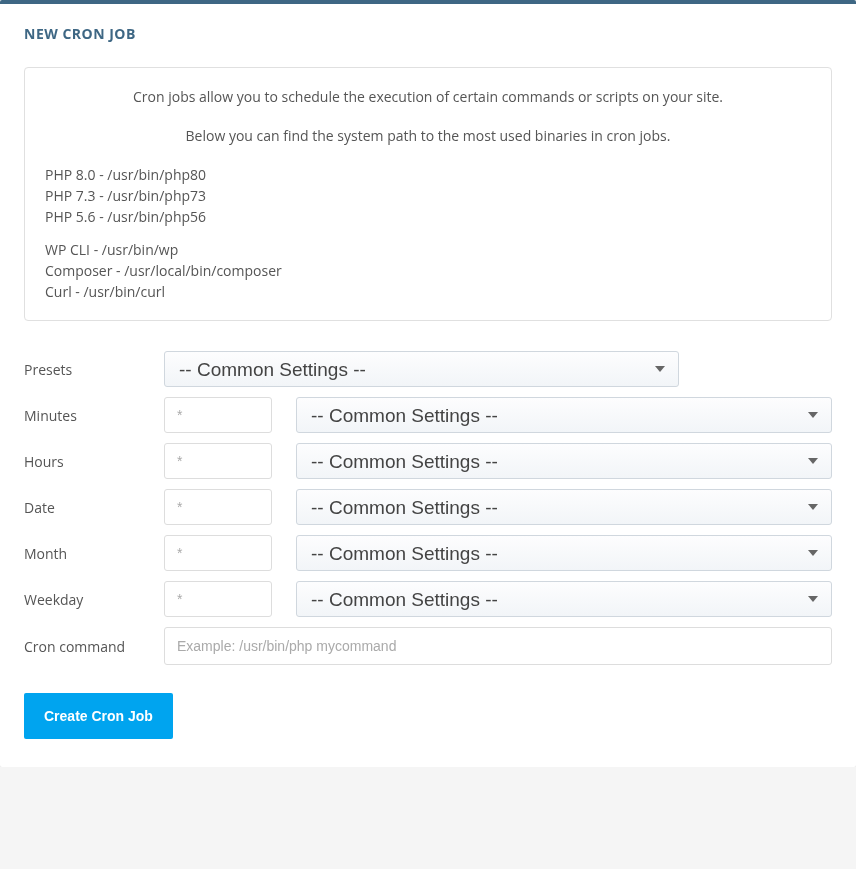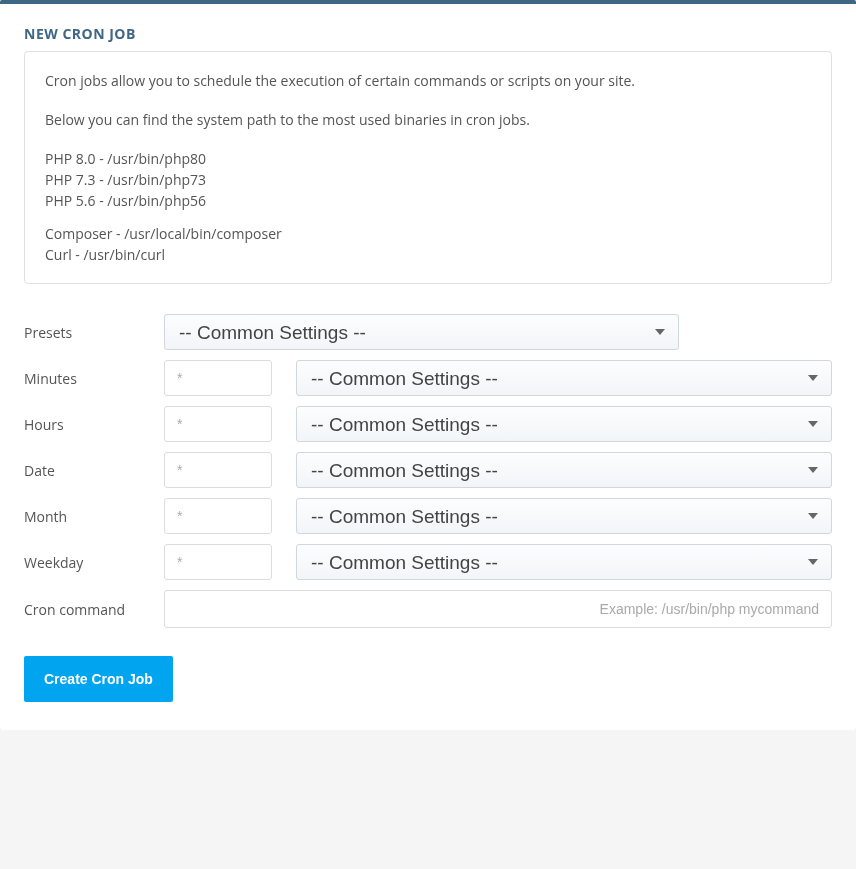--- a/index.html
+++ b/index.html
@@ -20,33 +20,34 @@
       box-shadow: 0 1px 3px rgba(0,0,0,0.1);
     }
     .panel-inner {
       padding: 20px 24px 28px 24px;
     }
     .panel-title {
       color: #3e6784;
       font-size: 14px;
       font-weight: 700;
       letter-spacing: 0.5px;
-      margin-bottom: 8px;
+      margin-bottom: 24px;
     }
     .info-box {
       border: 1px solid #e0e0e0;
       border-radius: 4px;
       padding: 18px 20px;
       color: #555;
       font-size: 14px;
       line-height: 1.5;
       margin-bottom: 30px;
     }
     .info-box p {
       margin-bottom: 18px;
+      text-align: center;
     }
     .info-box .bin-block {
       margin-bottom: 12px;
     }
     .info-box .bin-block:last-child {
       margin-bottom: 0;
     }
     .info-box .bin-line {
       display: block;
     }
@@ -79,21 +80,20 @@
       color: #aaa;
     }
     .wide-input {
       flex: 1;
       height: 38px;
       border: 1px solid #ddd;
       border-radius: 3px;
       padding: 0 12px;
       font-size: 14px;
       color: #333;
-      text-align: right;
     }
     .wide-input::placeholder {
       color: #aaa;
     }
     .select-wrap {
       position: relative;
       flex: 1;
     }
     .select-wrap.presets-wrap {
       max-width: 515px;
@@ -146,20 +146,21 @@
 
     <div class="info-box">
       <p>Cron jobs allow you to schedule the execution of certain commands or scripts on your site.</p>
       <p>Below you can find the system path to the most used binaries in cron jobs.</p>
       <div class="bin-block">
         <span class="bin-line">PHP 8.0 - /usr/bin/php80</span>
         <span class="bin-line">PHP 7.3 - /usr/bin/php73</span>
         <span class="bin-line">PHP 5.6 - /usr/bin/php56</span>
       </div>
       <div class="bin-block">
+        <span class="bin-line">WP CLI - /usr/bin/wp</span>
         <span class="bin-line">Composer - /usr/local/bin/composer</span>
         <span class="bin-line">Curl - /usr/bin/curl</span>
       </div>
     </div>
 
     <div class="form-row">
       <label class="form-label">Presets</label>
       <div class="form-controls">
         <div class="select-wrap presets-wrap">
           <select class="select">

